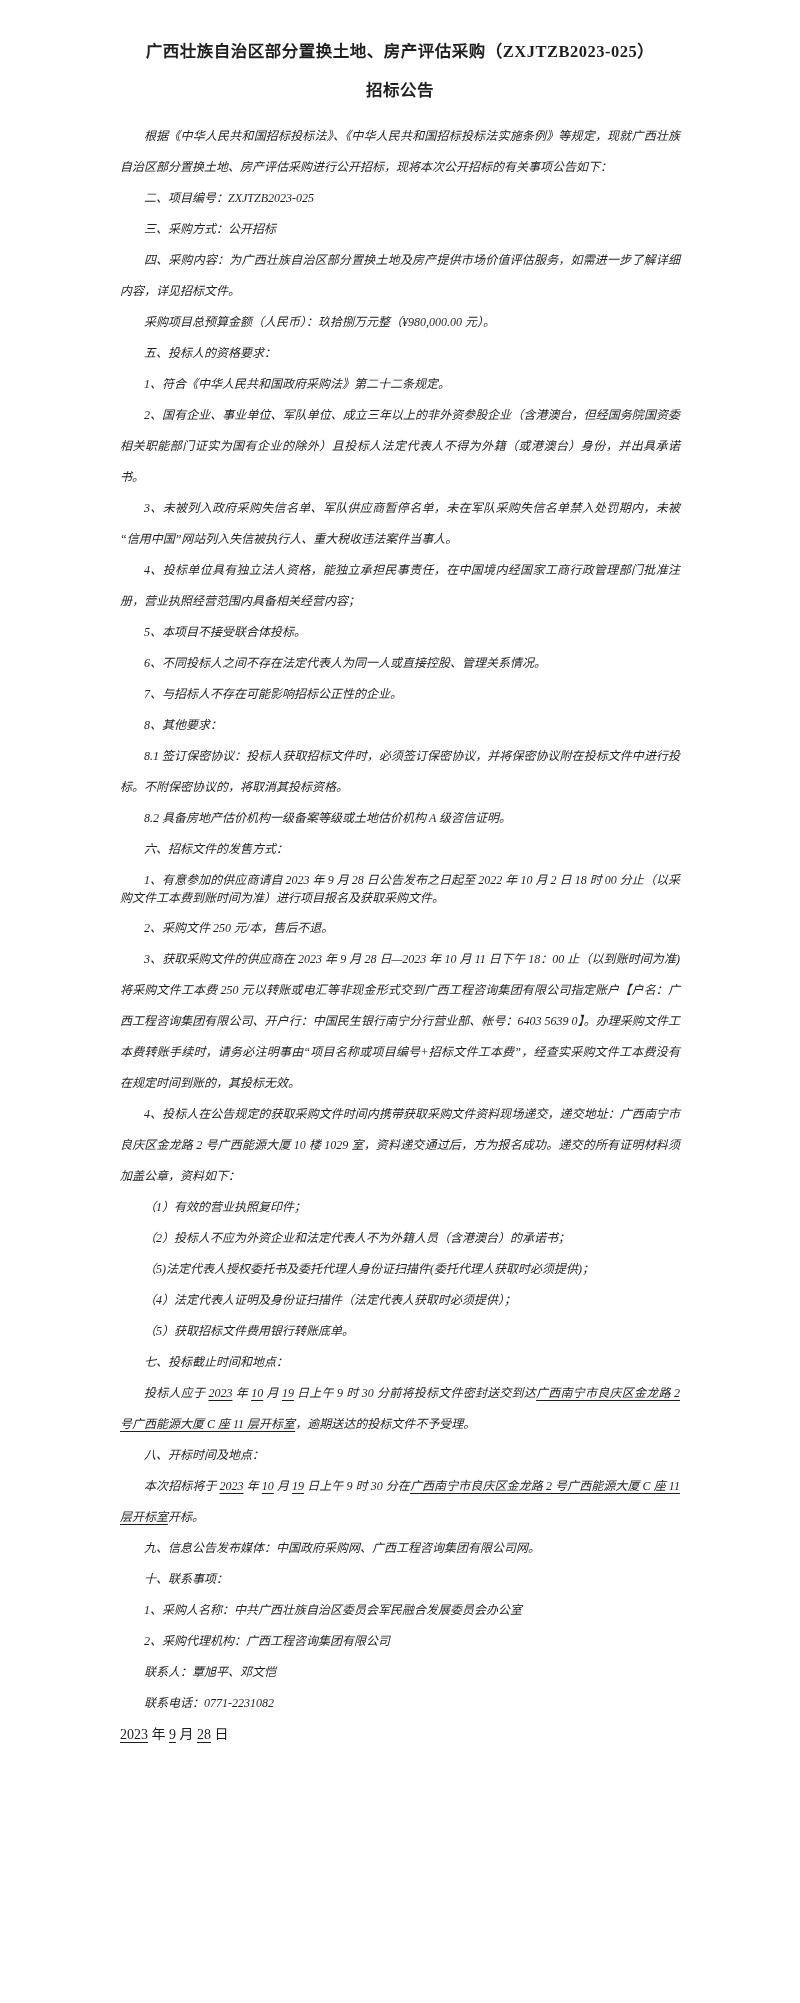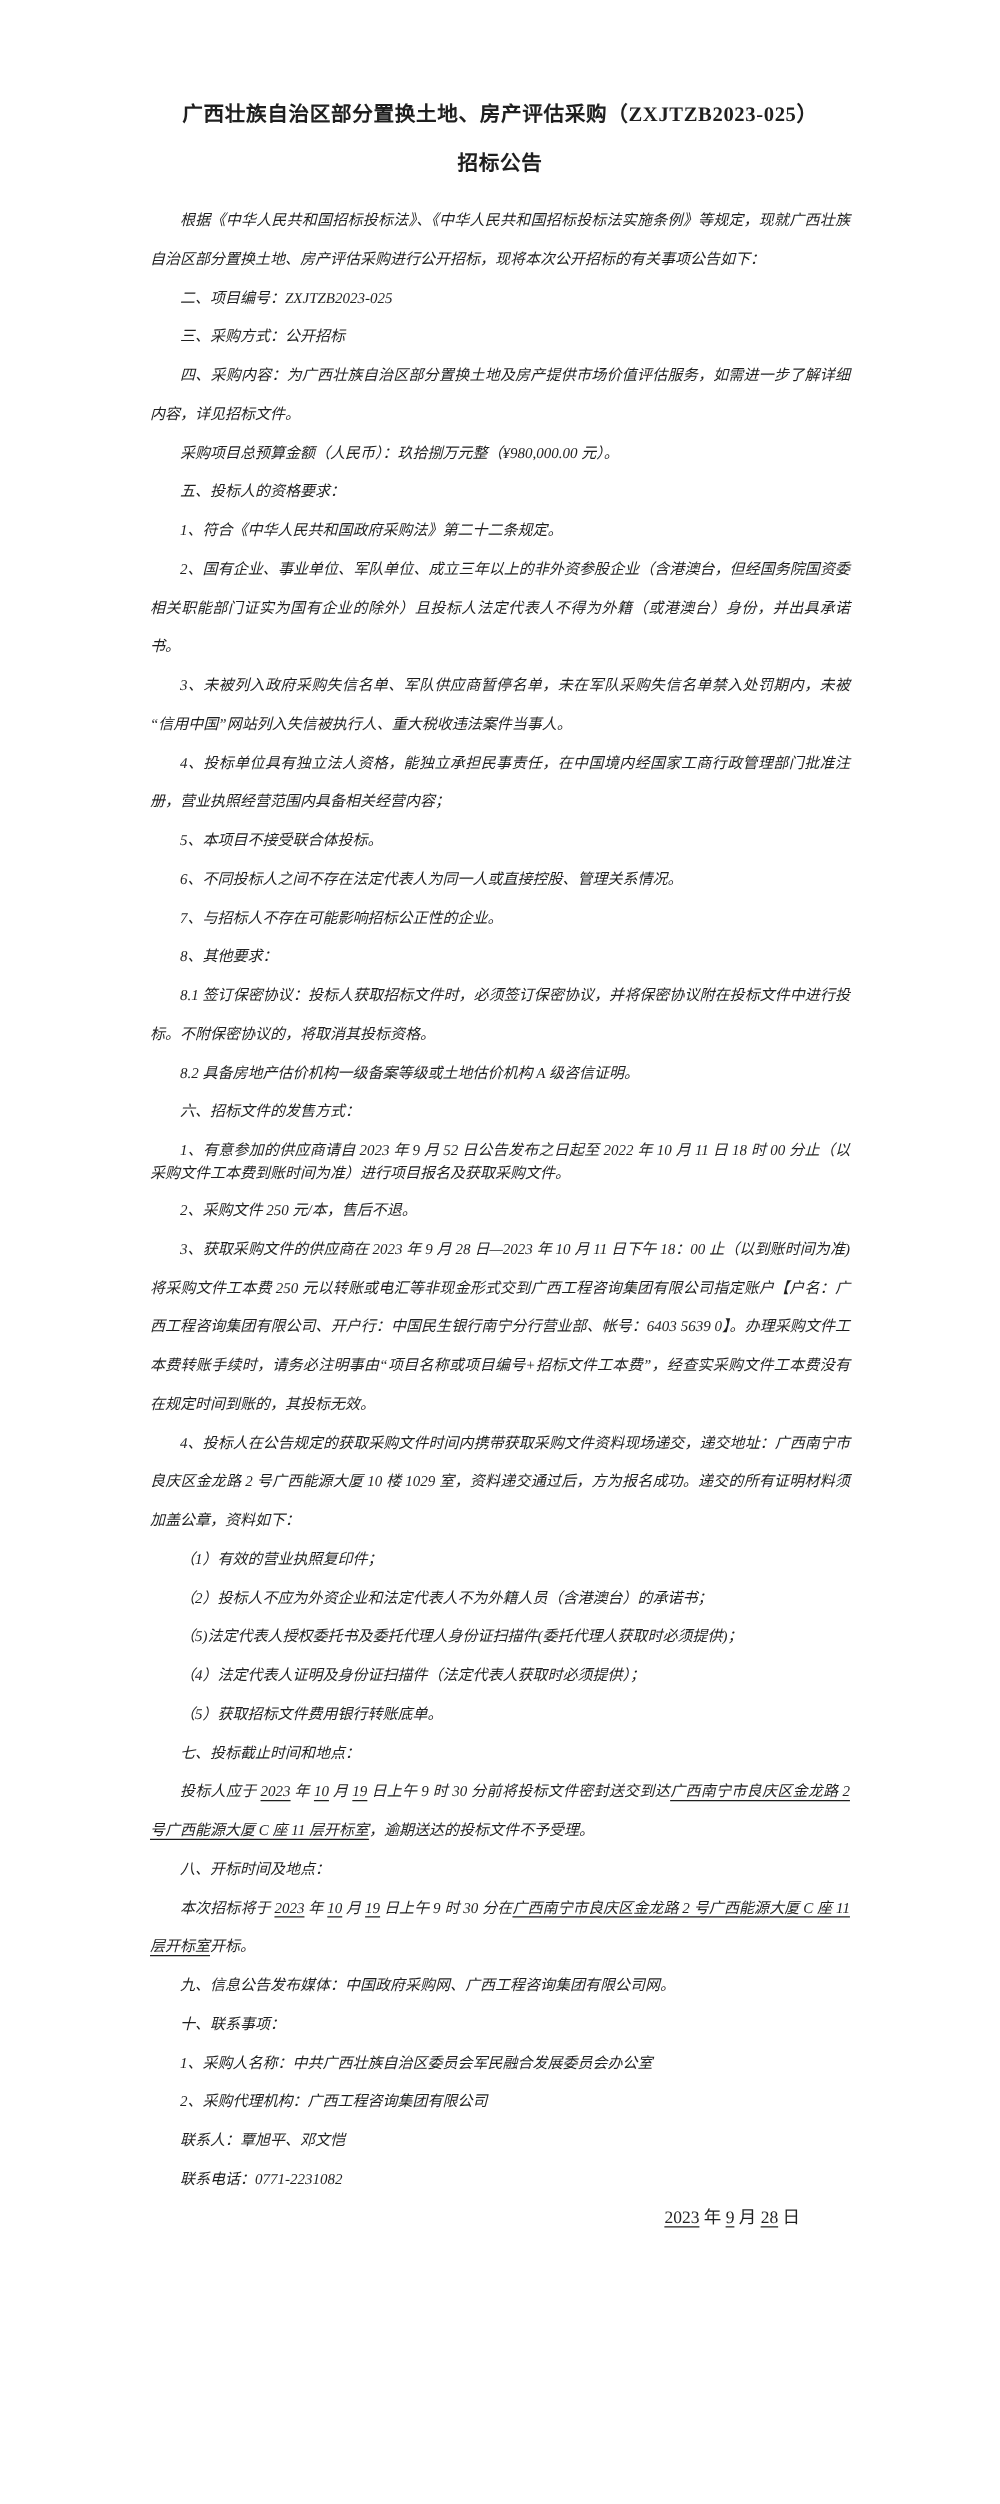--- a/index.html
+++ b/index.html
@@ -8,21 +8,21 @@
     background: #ffffff;
   }
   .doc-page {
     position: relative;
     width: 800px;
     height: 2003px;
     box-sizing: border-box;
     background: #ffffff;
     color: #1f1f1f;
     font-family: "Liberation Serif", "DejaVu Serif", serif;
-    padding: 72px 120px 0 120px;
+    padding: 32px 120px 0 120px;
     overflow: hidden;
   }
   .doc-title {
     font-size: 16.5px;
     font-weight: bold;
     text-align: center;
     line-height: 39px;
     margin: 0;
     letter-spacing: 0.5px;
   }
@@ -42,21 +42,20 @@
     line-height: 17.5px;
     margin: 7px 0 6px 0;
   }
   .u {
     text-decoration: underline;
     text-underline-offset: 3px;
   }
   .date-line {
     font-size: 14px;
     line-height: 31px;
-    text-align: right;
     padding-right: 40px;
     margin: 0;
   }
 </style>
 </head>
 <body>
 
 <div class="doc-page">
   <h1 class="doc-title">广西壮族自治区部分置换土地、房产评估采购（ZXJTZB2023-025）</h1>
   <h1 class="doc-title">招标公告</h1>
@@ -72,21 +71,21 @@
       <p class="para">2、国有企业、事业单位、军队单位、成立三年以上的非外资参股企业（含港澳台，但经国务院国资委相关职能部门证实为国有企业的除外）且投标人法定代表人不得为外籍（或港澳台）身份，并出具承诺书。</p>
       <p class="para">3、未被列入政府采购失信名单、军队供应商暂停名单，未在军队采购失信名单禁入处罚期内，未被“信用中国”网站列入失信被执行人、重大税收违法案件当事人。</p>
       <p class="para">4、投标单位具有独立法人资格，能独立承担民事责任，在中国境内经国家工商行政管理部门批准注册，营业执照经营范围内具备相关经营内容；</p>
       <p class="para">5、本项目不接受联合体投标。</p>
       <p class="para">6、不同投标人之间不存在法定代表人为同一人或直接控股、管理关系情况。</p>
       <p class="para">7、与招标人不存在可能影响招标公正性的企业。</p>
       <p class="para">8、其他要求：</p>
       <p class="para">8.1 签订保密协议：投标人获取招标文件时，必须签订保密协议，并将保密协议附在投标文件中进行投标。不附保密协议的，将取消其投标资格。</p>
       <p class="para">8.2 具备房地产估价机构一级备案等级或土地估价机构 A 级咨信证明。</p>
       <p class="para">六、招标文件的发售方式：</p>
-      <p class="para tight">1、有意参加的供应商请自 2023 年 9 月 52 日公告发布之日起至 2022 年 10 月 11 日 18 时 00 分止（以采购文件工本费到账时间为准）进行项目报名及获取采购文件。</p>
+      <p class="para tight">1、有意参加的供应商请自 2023 年 9 月 28 日公告发布之日起至 2022 年 10 月 2 日 18 时 00 分止（以采购文件工本费到账时间为准）进行项目报名及获取采购文件。</p>
       <p class="para">2、采购文件 250 元/本，售后不退。</p>
       <p class="para">3、获取采购文件的供应商在 2023 年 9 月 28 日—2023 年 10 月 11 日下午 18：00 止（以到账时间为准)将采购文件工本费 250 元以转账或电汇等非现金形式交到广西工程咨询集团有限公司指定账户【户名：广西工程咨询集团有限公司、开户行：中国民生银行南宁分行营业部、帐号：6403 5639 0】。办理采购文件工本费转账手续时，请务必注明事由“项目名称或项目编号+招标文件工本费”，经查实采购文件工本费没有在规定时间到账的，其投标无效。</p>
       <p class="para">4、投标人在公告规定的获取采购文件时间内携带获取采购文件资料现场递交，递交地址：广西南宁市良庆区金龙路 2 号广西能源大厦 10 楼 1029 室，资料递交通过后，方为报名成功。递交的所有证明材料须加盖公章，资料如下：</p>
       <p class="para">（1）有效的营业执照复印件；</p>
       <p class="para">（2）投标人不应为外资企业和法定代表人不为外籍人员（含港澳台）的承诺书；</p>
       <p class="para">（5)法定代表人授权委托书及委托代理人身份证扫描件(委托代理人获取时必须提供)；</p>
       <p class="para">（4）法定代表人证明及身份证扫描件（法定代表人获取时必须提供）；</p>
       <p class="para">（5）获取招标文件费用银行转账底单。</p>
       <p class="para">七、投标截止时间和地点：</p>
       <p class="para"><span>投标人应于 </span><span class="u">2023</span><span> 年 </span><span class="u">10</span><span> 月 </span><span class="u">19</span><span> 日上午 9 时 30 分前将投标文件密封送交到达</span><span class="u">广西南宁市良庆区金龙路 2 号广西能源大厦 C 座 11 层开标室</span><span>，逾期送达的投标文件不予受理。</span></p>

